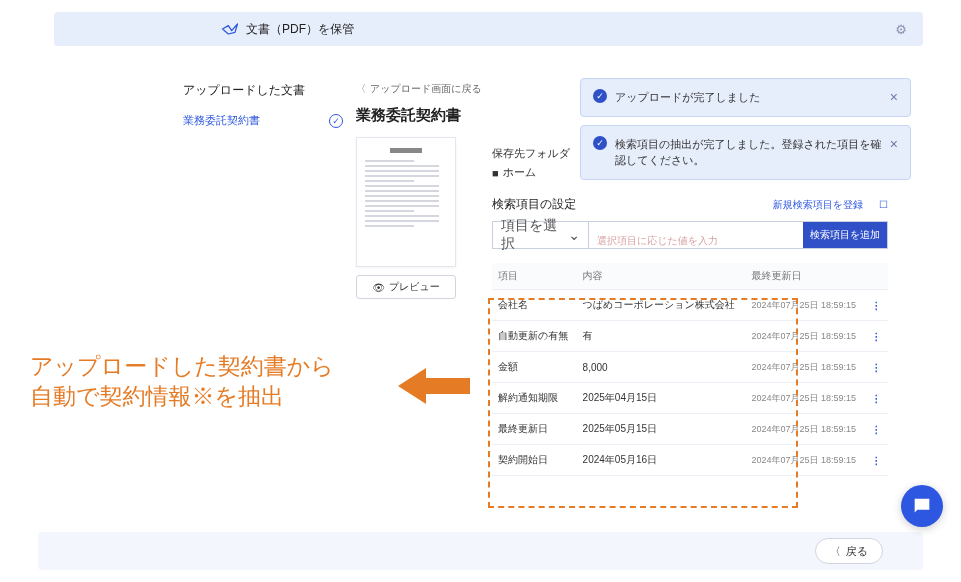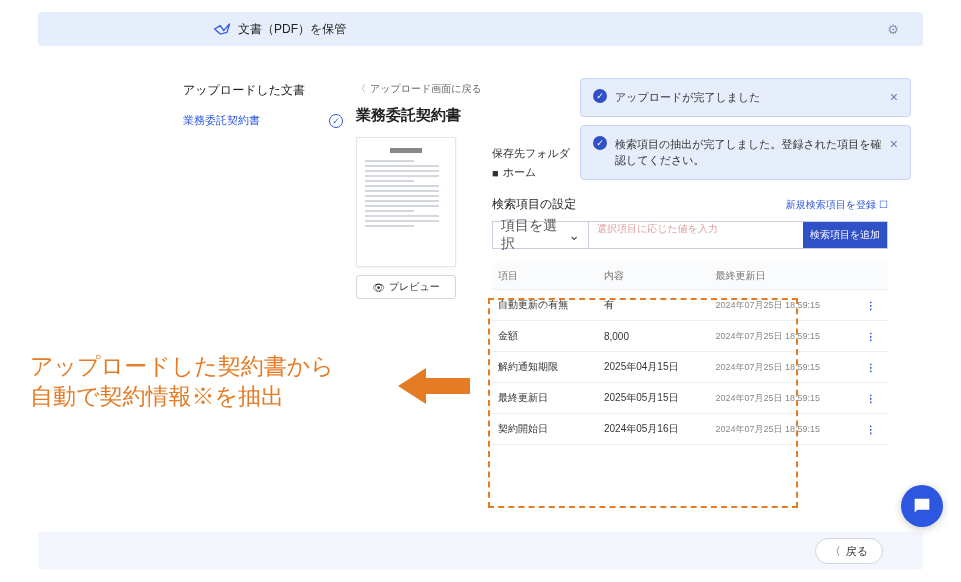--- a/index.html
+++ b/index.html
@@ -10,27 +10,27 @@
     height: 582px;
     position: relative;
     overflow: hidden;
     font-size: 12px;
     color: #111;
   }
 
   
   .topbar {
     position: absolute;
-    left: 38px; top: 12px; right: 38px;
+    left: 54px; top: 12px; right: 38px;
     height: 34px;
     background: #e6edfb;
     border-radius: 4px;
     display: flex;
     align-items: center;
-    padding: 0 24px;
+    padding: 0 16px;
   }
   .topbar .brand {
     display: flex; align-items: center; gap: 6px;
     margin-left: 150px;
   }
   .topbar .brand svg { width: 20px; height: 20px; }
   .topbar .title { font-size: 12px; color: #222; }
   .topbar .spacer { flex: 1; }
   .topbar .gear { color: #8b95b5; font-size: 13px; }
 
@@ -90,29 +90,29 @@
 
   .right-col {
     position: absolute;
     left: 454px; top: 90px;
     width: 396px;
   }
   .folder-lbl { font-size: 11px; color: #333; margin-bottom: 4px; }
   .folder-val { font-size: 11px; color: #333; display: flex; align-items: center; gap: 4px; margin-bottom: 16px; }
   .section-lbl { font-size: 12px; color: #222; }
   .section-row { display: flex; align-items: center; justify-content: space-between; margin-bottom: 8px; }
-  .reg-link { font-size: 10px; color: #2d57e0; display: flex; align-items: center; gap: 3px; }
+  .reg-link { font-size: 10px; color: #2d57e0; display: flex; align-items: center; gap: 16px; }
 
   .input-row { display: flex; border: 1px solid #c8cfdf; height: 28px; margin-bottom: 14px; }
   .input-row .sel {
     width: 96px; border-right: 1px solid #c8cfdf; display: flex; align-items: center;
     padding: 0 8px; font-size: 14px; color: #555; justify-content: space-between;
   }
   .input-row .inp {
-    flex: 1; display: flex; align-items: flex-start; padding: 0 8px;
+    flex: 1; display: flex; align-items: flex-end; padding: 0 8px;
     font-size: 10px; color: #d9a0a0;
   }
   .input-row .addbtn {
     width: 84px; background: #3050c8; color: #fff; display: flex; align-items: center; justify-content: center;
     font-size: 10px;
   }
 
   table.items {
     width: 100%; border-collapse: collapse; font-size: 10px;
   }
@@ -282,20 +282,26 @@
       <thead>
         <tr>
           <th>項目</th>
           <th>内容</th>
           <th>最終更新日</th>
           <th></th>
         </tr>
       </thead>
       <tbody id="items-body">
           <tr>
+            <td>会社名</td>
+            <td>つばめコーポレーション株式会社</td>
+            <td class="date">2024年07月25日 18:59:15</td>
+            <td><span class="kebab">⋮</span></td>
+          </tr>
+          <tr>
             <td>自動更新の有無</td>
             <td>有</td>
             <td class="date">2024年07月25日 18:59:15</td>
             <td><span class="kebab">⋮</span></td>
           </tr>
           <tr>
             <td>金額</td>
             <td>8,000</td>
             <td class="date">2024年07月25日 18:59:15</td>
             <td><span class="kebab">⋮</span></td>

